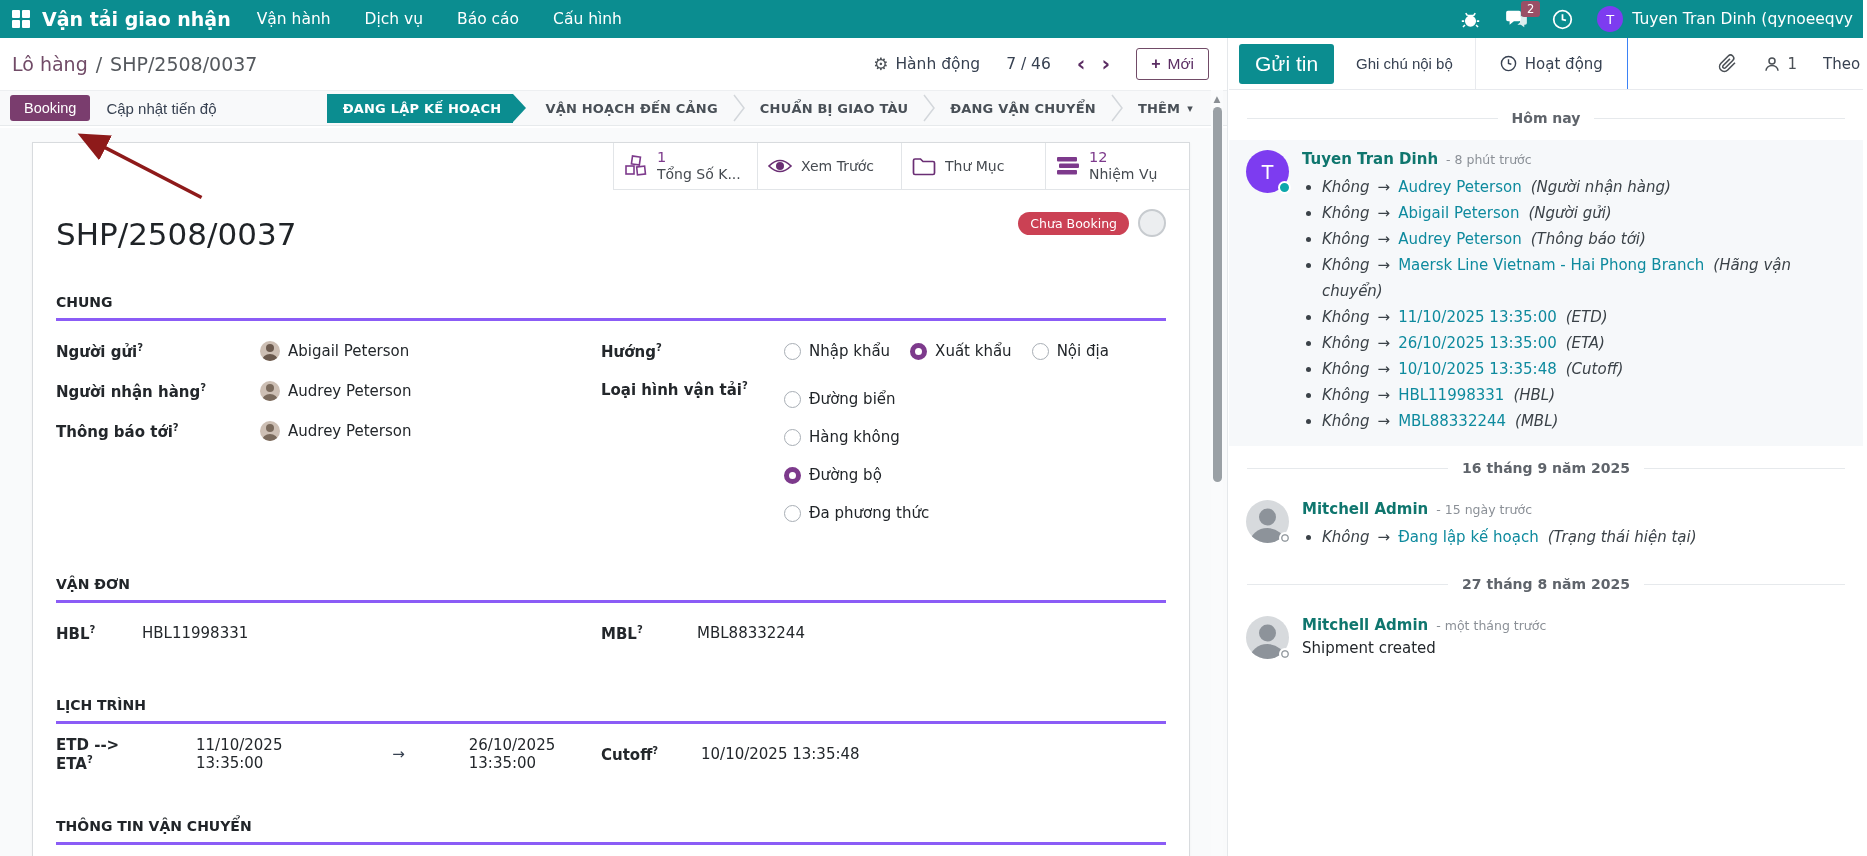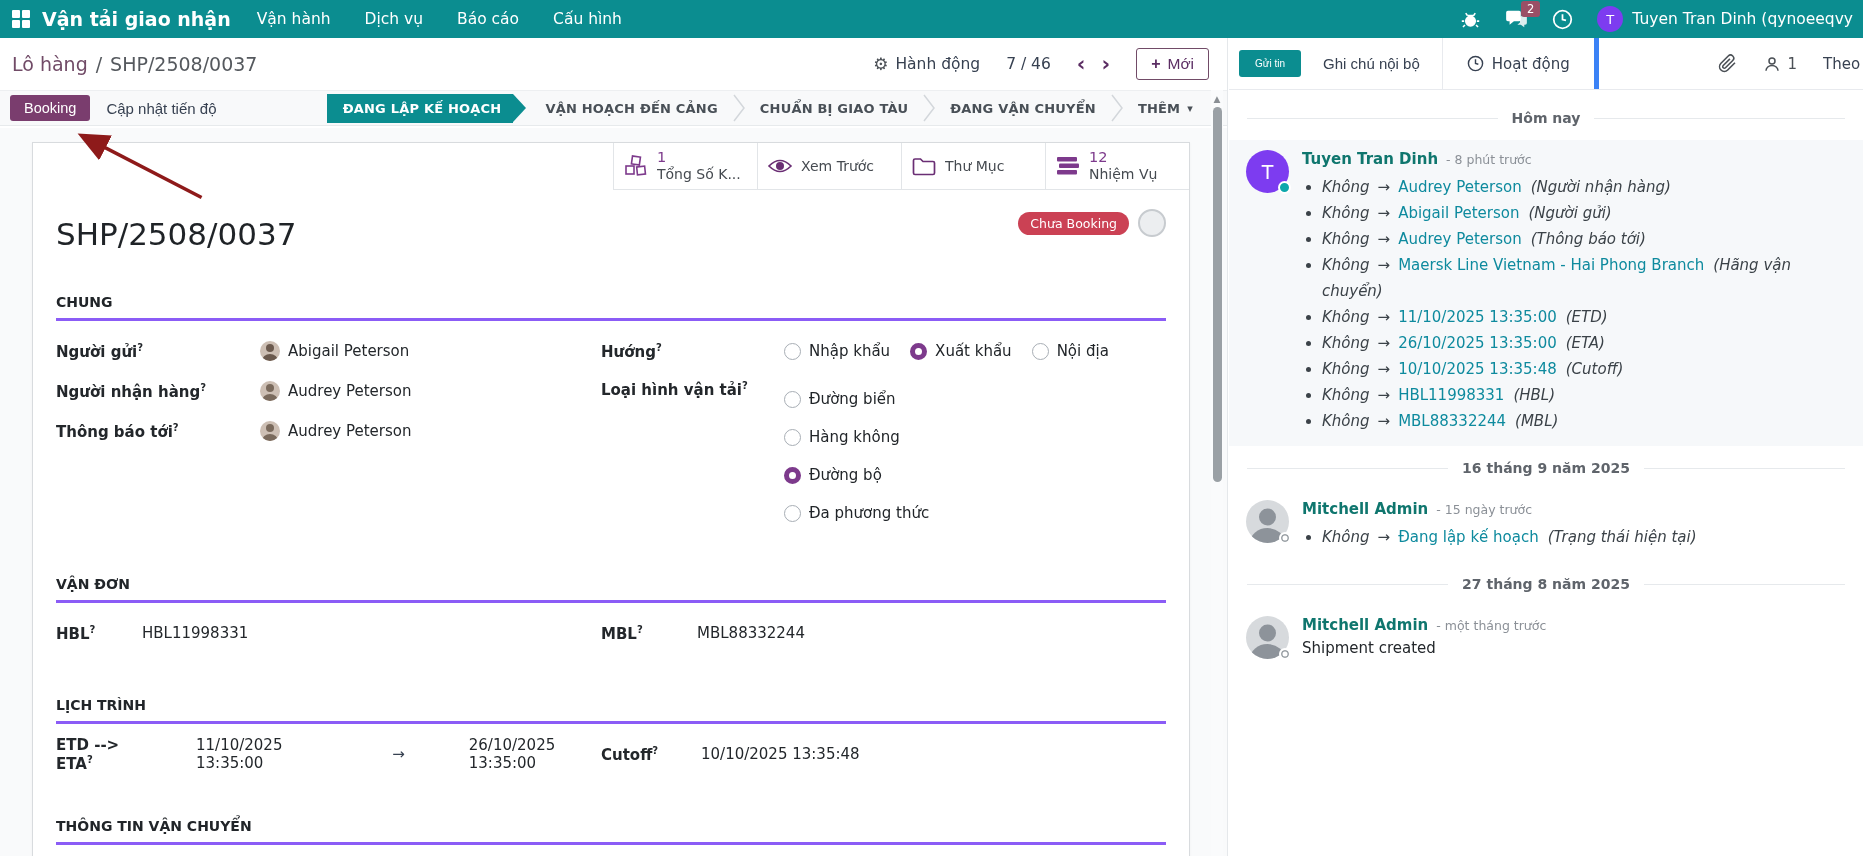--- a/index.html
+++ b/index.html
@@ -98,24 +98,24 @@
   .etd-val { margin-right:0; }
 
   
   .scrollbar { position:absolute; top:90px; left:1211px; width:12px; bottom:0; background:#fafbfc; }
   .scroll-up { position:absolute; top:4px; left:0; width:12px; text-align:center; color:#8a8f94; font-size:9px; cursor:pointer;}
   .scroll-thumb { position:absolute; top:17px; left:1.5px; width:9px; height:375px; background:#9aa0a5; border-radius:5px; cursor:pointer;}
 
   
   .chatter { position:absolute; top:38px; left:1229px; right:0; bottom:0; background:#fff; overflow:hidden;}
   .chead { height:52px; display:flex; align-items:center; border-bottom:1px solid #e8eaee; position:relative; }
-  .btn-send { background:#0b8d90; color:#fff; border:none; border-radius:3px; font-size:10px; padding:8px 16px; margin-left:10px; cursor:pointer;}
+  .btn-send { background:#0b8d90; color:#fff; border:none; border-radius:3px; font-size:21px; padding:8px 16px; margin-left:10px; cursor:pointer;}
   .btn-note { background:transparent; border:none; font-size:15px; color:#374151; margin-left:22px; cursor:pointer;}
   .tab-activity { height:100%; display:flex; align-items:center; gap:8px; padding:0 24px; margin-left:22px;
-    border-left:1px solid #e8eaee; border-right:5px solid #3b82f6; font-size:15px; color:#374151; cursor:pointer; background:#fff;}
+    border-left:1px solid #e8eaee; border-right:1px solid #3b82f6; font-size:15px; color:#374151; cursor:pointer; background:#fff;}
   .chead-right { position:absolute; right:0; top:0; height:100%; display:flex; align-items:center; gap:26px; padding-right:0; }
   .ico-btn { display:flex; align-items:center; gap:6px; color:#4b5056; font-size:15px; cursor:pointer; }
   .follow-lbl { font-size:15px; color:#374151; width:40px; overflow:hidden; white-space:nowrap; cursor:pointer;}
 
   .cbody { padding-top:6px; }
   .divider { display:flex; align-items:center; gap:14px; margin:14px 18px; color:#5f646b; font-size:14px; font-weight:600; }
   .divider::before, .divider::after { content:""; flex:1; height:1px; background:#e6e9ec; }
   .message { display:flex; padding:10px 14px 12px 17px; }
   .message.hl { background:#f6f8fa; }
   .msg-av { position:relative; width:43px; height:43px; flex:none; }

